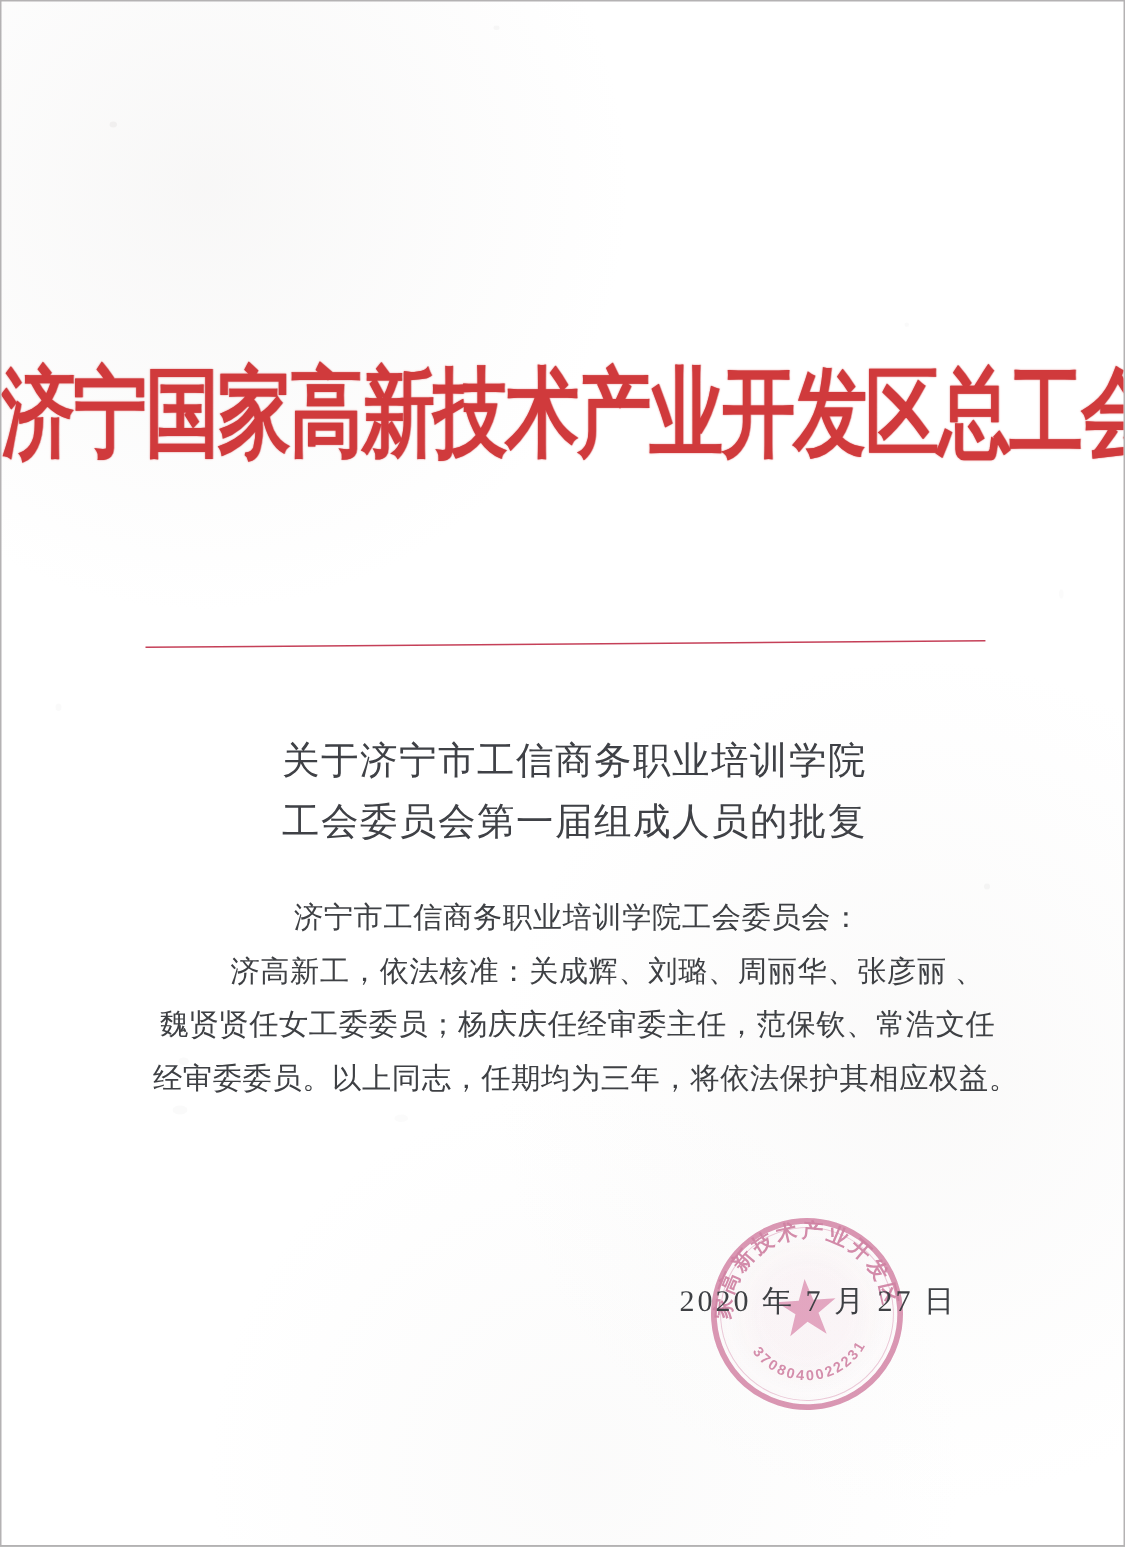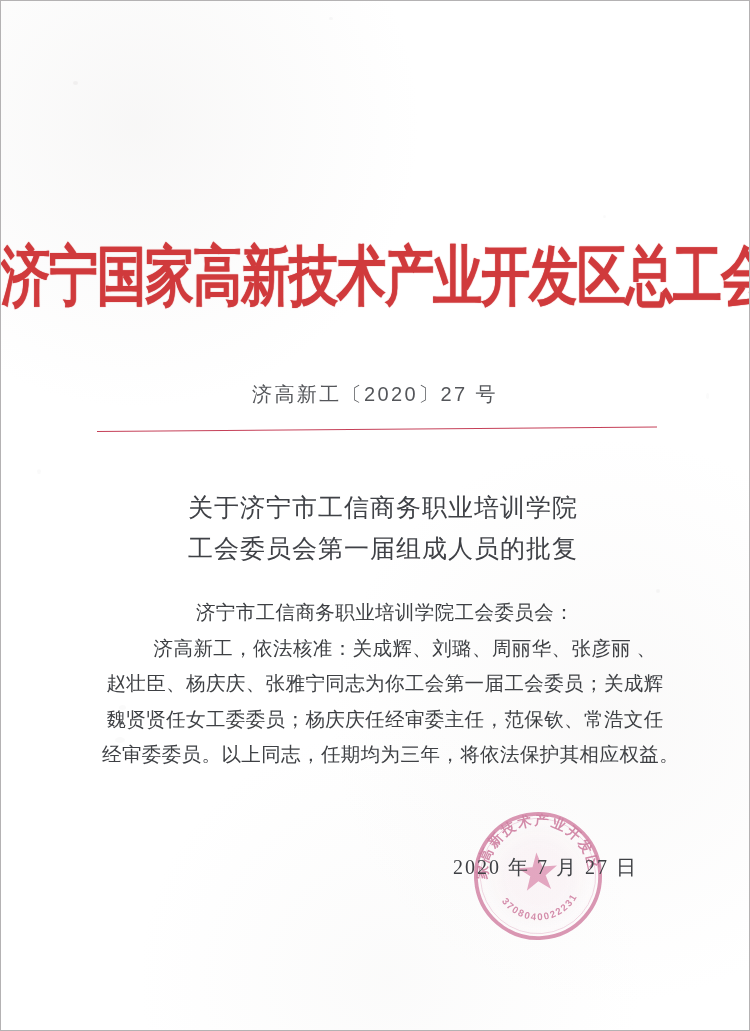--- a/index.html
+++ b/index.html
@@ -158,33 +158,31 @@
   <div class="speck" style="left:602px;top:214px;width:3px;height:3px;opacity:.2;"></div>
   <div class="speck" style="left:655px;top:588px;width:4px;height:4px;opacity:.3;"></div>
   <div class="speck" style="left:114px;top:736px;width:10px;height:6px;opacity:.2;"></div>
   <div class="speck" style="left:118px;top:704px;width:7px;height:5px;opacity:.18;"></div>
   <div class="speck" style="left:262px;top:742px;width:9px;height:5px;opacity:.16;"></div>
   <div class="speck" style="left:36px;top:468px;width:4px;height:5px;opacity:.18;"></div>
   <div class="speck" style="left:705px;top:392px;width:3px;height:6px;opacity:.16;"></div>
 
   <div id="masthead">济宁国家高新技术产业开发区总工会文件</div>
 
-  <div id="doc-number">济高新工〔2020〕27 号</div>
 
   <div id="rule"></div>
 
   <div id="title">
     <span class="tline">关于济宁市工信商务职业培训学院</span>
     <span class="tline">工会委员会第一届组成人员的批复</span>
   </div>
 
   <div id="body-text">
     <span class="bline">济宁市工信商务职业培训学院工会委员会：</span>
     <span class="bline indent">济高新工，依法核准：关成辉、刘璐、周丽华、张彦丽 、</span>
-    <span class="bline">赵壮臣、杨庆庆、张雅宁同志为你工会第一届工会委员；关成辉</span>
     <span class="bline">魏贤贤任女工委委员；杨庆庆任经审委主任，范保钦、常浩文任</span>
     <span class="bline">经审委委员。以上同志，任期均为三年，将依法保护其相应权益。</span>
   </div>
 
   <div id="seal">
     <svg viewBox="0 0 200 200" xmlns="http://www.w3.org/2000/svg">
       <defs>
         <path id="sealArcTop" d="M 26,100 A 74,74 0 0 1 174,100" fill="none"></path>
         <path id="sealArcBottom" d="M 36,100 A 64,64 0 0 0 164,100" fill="none"></path>
       </defs>

